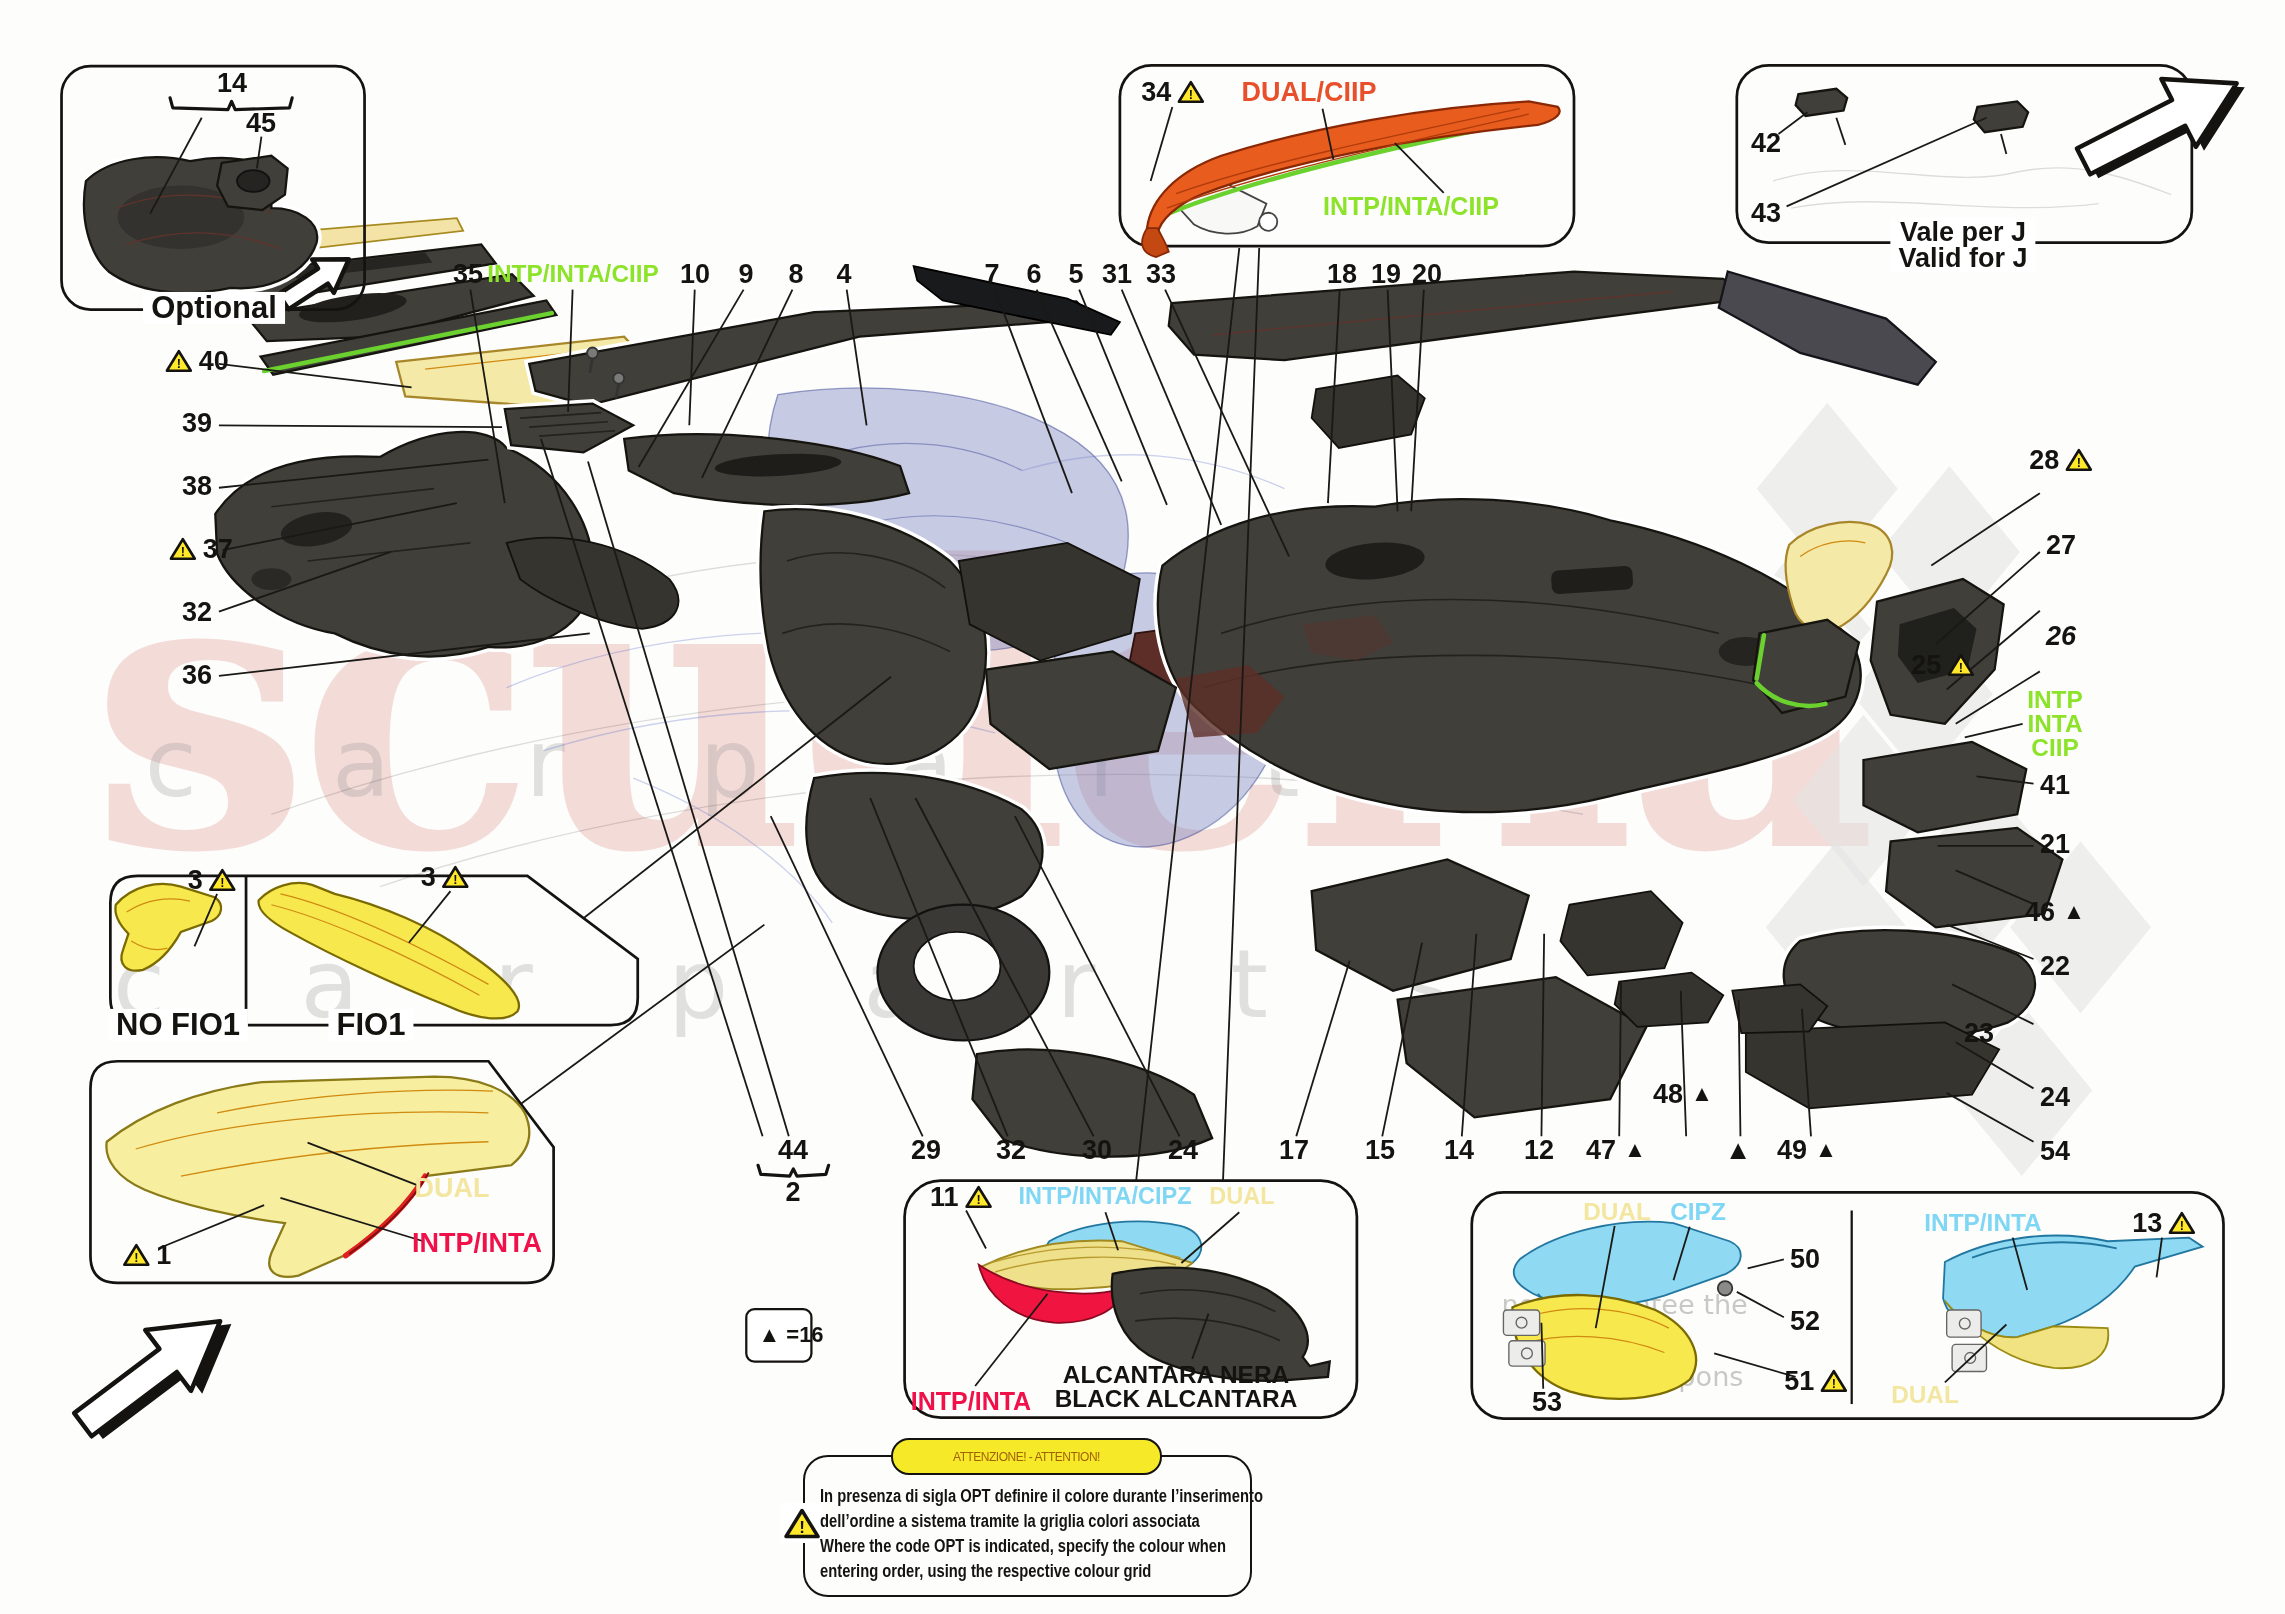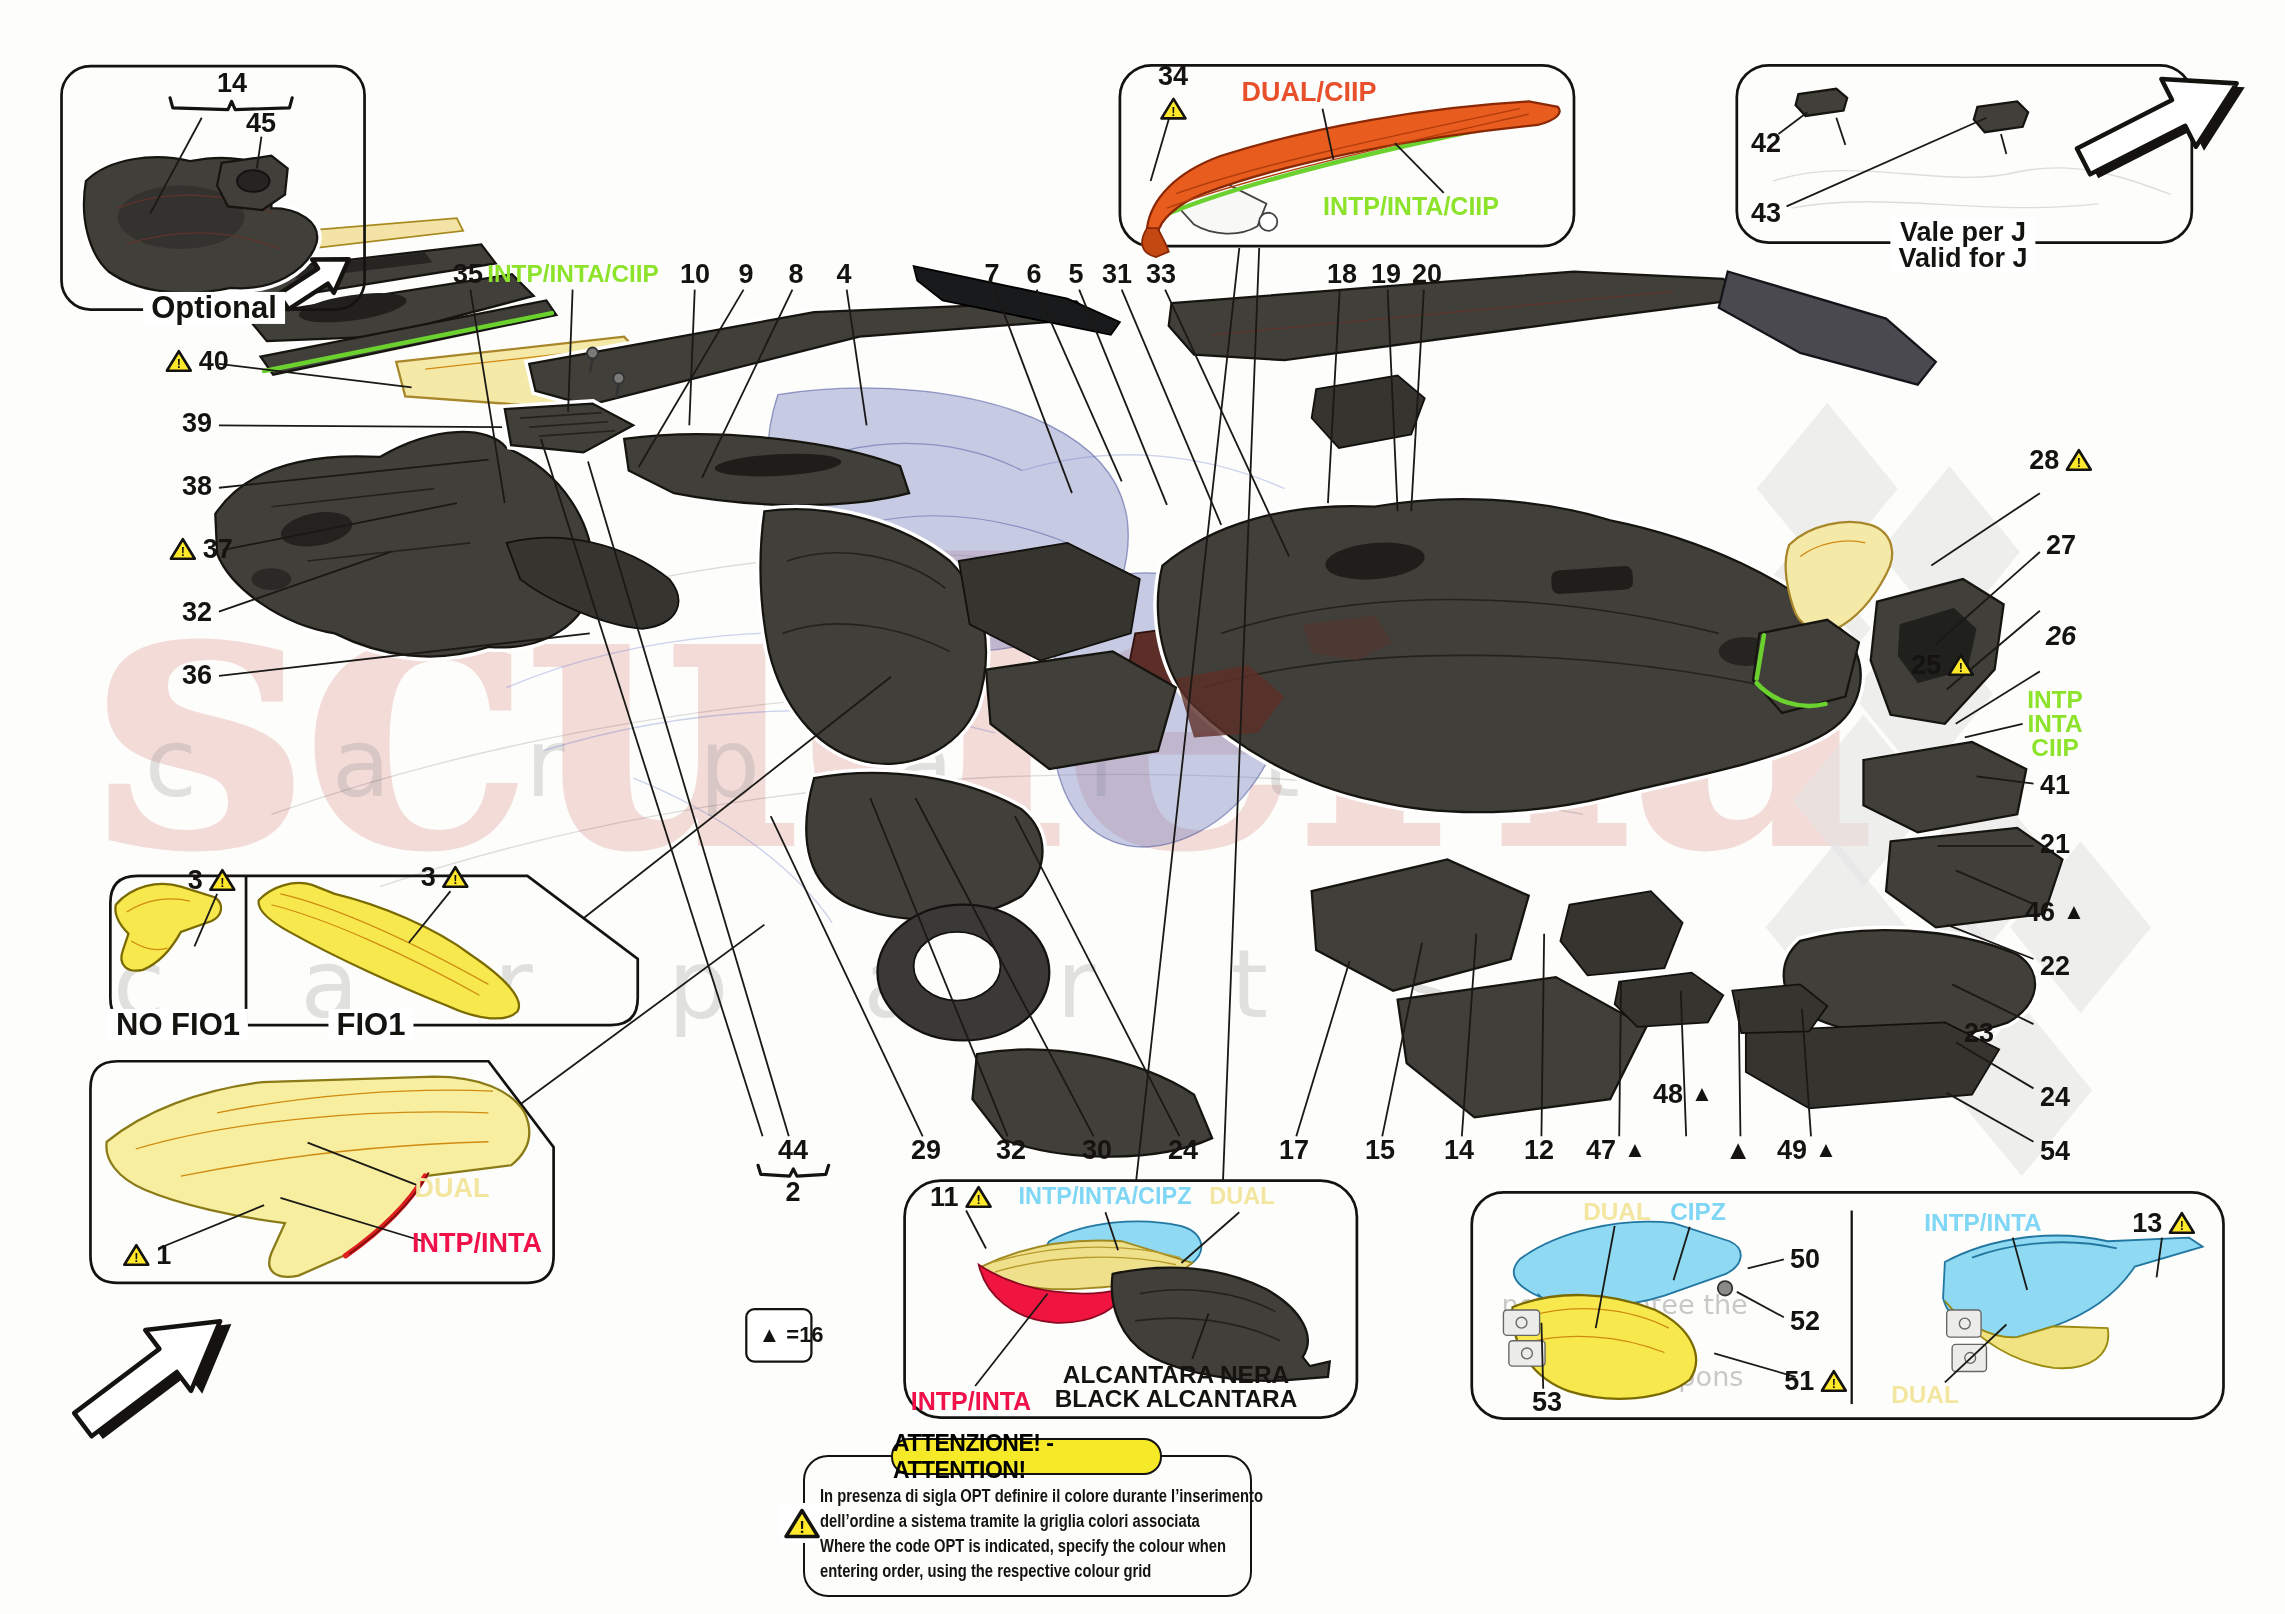--- a/index.html
+++ b/index.html
@@ -12,21 +12,21 @@
            font-weight:bold;font-size:27px;color:#141310;display:flex;align-items:center;gap:6.3px;
            white-space:nowrap;line-height:.98;}
   .callout.bg{background:#fff;padding:0.9px 8.1px;}
   .callout .ct{display:inline-block;text-align:center;}
   .callout .tri{font-size:.82em;margin-left:1.8px;}
   .wi{width:27px;height:24.4px;flex:none;font-family:"Liberation Sans",sans-serif;}
   #leads polyline,#leads line{fill:none;stroke:#1a1915;stroke-width:2;}
   
   .att-pill{position:absolute;left:891px;top:1438px;width:267px;height:33px;background:#f6ea28;
             border:2.7px solid #141310;border-radius:18px;z-index:5;display:flex;align-items:center;
-            justify-content:center;font-weight:bold;font-size:23px;letter-spacing:-0.5px;color:#000000;}
+            justify-content:center;font-weight:normal;font-size:12px;letter-spacing:-0.5px;color:#a16207;}
   .att-text{position:absolute;left:820px;top:1484px;z-index:5;font-weight:bold;font-size:18px;
             line-height:25px;color:#141310;transform:scaleX(.82);transform-origin:left top;white-space:nowrap;}
   .att-warn{position:absolute;left:780px;top:1503px;width:43px;height:40px;background:#fff;z-index:5;
             display:flex;align-items:center;justify-content:center;}
   .att-warn svg{width:36px;height:33px;}
   
   .pd{fill:#413f3a;stroke:#15140f;stroke-width:2.5;}
   .pd2{fill:#36342f;stroke:#12110d;stroke-width:2;}
   .pdb{fill:#4b4950;stroke:#14141a;stroke-width:2.5;}
   .hl{fill:#413f3a;stroke:#fff;stroke-width:10;paint-order:stroke;}
@@ -373,21 +373,21 @@
 <div id="callouts">
       <div class="callout" style="left: 232px; top: 83px;">
         <span class="ct">14</span>
       </div>
       <div class="callout" style="left: 261px; top: 123px;">
         <span class="ct">45</span>
       </div>
       <div class="callout bg" style="font-size: 31px; left: 214px; top: 308px;">
         <span class="ct">Optional</span>
       </div>
-      <div class="callout" style="left: 1173px; top: 92px; flex-direction: column;">
+      <div class="callout" style="left: 1173px; top: 92px;">
         <span class="ct">34</span>
         <svg class="wi" viewBox="0 0 36 32" style="font-size:30px">
           <path d="M18 3 L34 29 L2 29 Z" fill="#ffe92a" stroke="#141310" stroke-width="3.5" stroke-linejoin="round"></path>
           <text x="18" y="25.5" text-anchor="middle" font-size="17" font-weight="bold" fill="#141310">!</text>
         </svg>
       </div>
       <div class="callout" style="color: rgb(232, 80, 43); font-size: 27px; left: 1309px; top: 92px;">
         <span class="ct">DUAL/CIIP</span>
       </div>
       <div class="callout" style="color: rgb(140, 227, 42); font-size: 25px; left: 1411px; top: 206px;">

